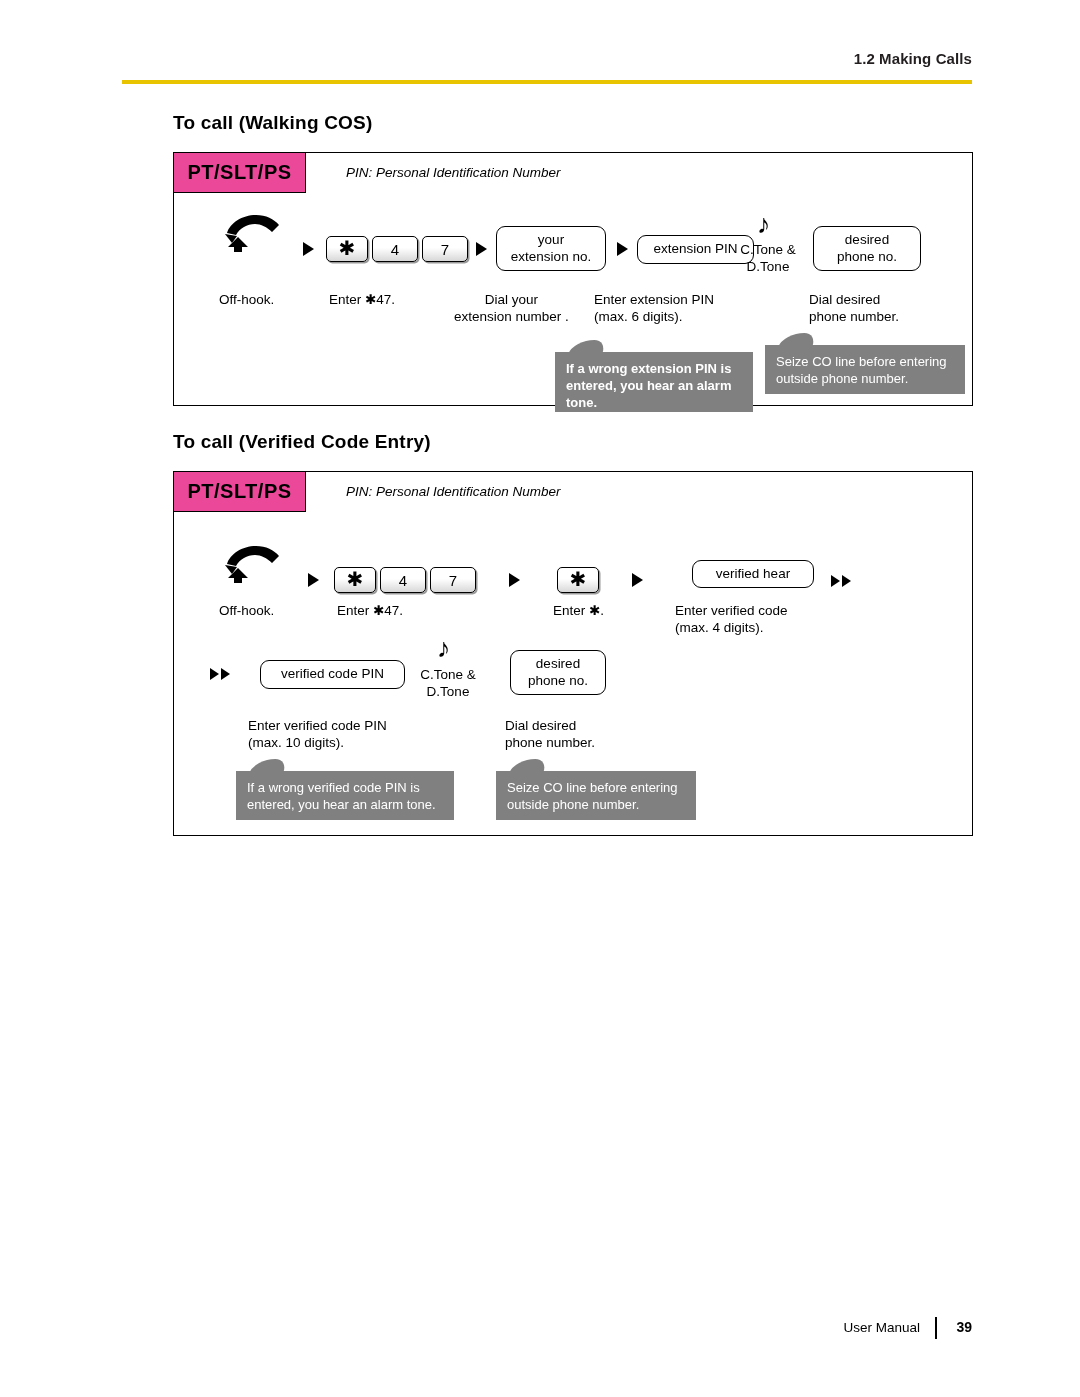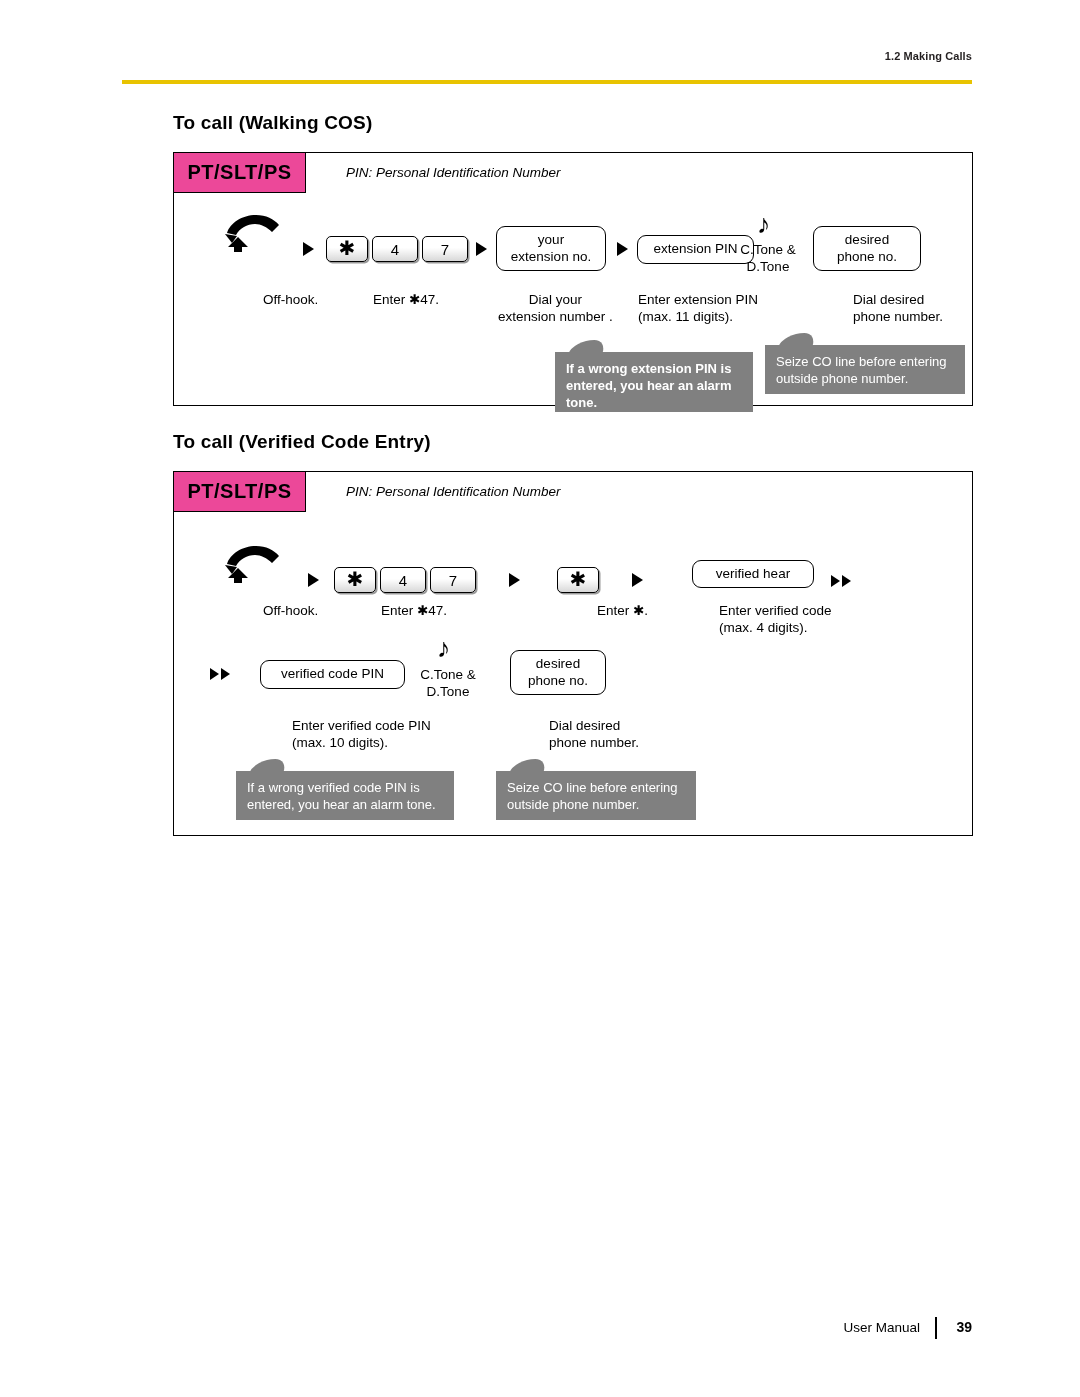--- a/index.html
+++ b/index.html
@@ -14,21 +14,21 @@
     color: #000000;
     position: relative;
     overflow: hidden;
   }
 
   
   .page-header {
     position: absolute;
     top: 50px;
     right: 108px;
-    font-size: 11px;
+    font-size: 15px;
     font-weight: bold;
     color: #231f20;
     letter-spacing: 0.1px;
   }
   .header-rule {
     position: absolute;
     left: 122px;
     right: 108px;
     top: 80px;
     height: 4px;
@@ -158,21 +158,20 @@
     line-height: 1.25;
   }
 
   
   .caption {
     position: absolute;
     font-size: 13.5px;
     color: #000;
     line-height: 1.28;
     white-space: pre-line;
-    margin-left: 44px;
   }
 
   
   .balloon {
     position: absolute;
     background: #808080;
     color: #ffffff;
     font-size: 13px;
     line-height: 1.32;
     padding: 8px 10px 9px 11px;
@@ -283,21 +282,21 @@
   <div class="oval" style="left:639px; top:73px; width:108px; height:45px;">
     <span>desired</span>
     <span>phone no.</span>
   </div>
 
   <div class="caption" style="left:45px; top:138px;">Off-hook.</div>
   <div class="caption" style="left:155px; top:138px;">Enter ✱47.</div>
   <div class="caption" style="left:280px; top:138px;text-align:center;">Dial your
 extension number .</div>
   <div class="caption" style="left:420px; top:138px;">Enter extension PIN
-(max. 11 digits).</div>
+(max. 6 digits).</div>
   <div class="caption" style="left:635px; top:138px;">Dial desired
 phone number.</div>
 
   <div class="balloon" style="left:381px; top:199px; width:198px; height:60px;font-weight:bold;">
     <span class="tail"></span>
     <span>If a wrong extension PIN is entered, you hear an alarm tone.</span>
   </div>
   <div class="balloon" style="left:591px; top:192px; width:200px; height:49px;">
     <span class="tail"></span>
     <span>Seize CO line before entering outside phone number.</span>

